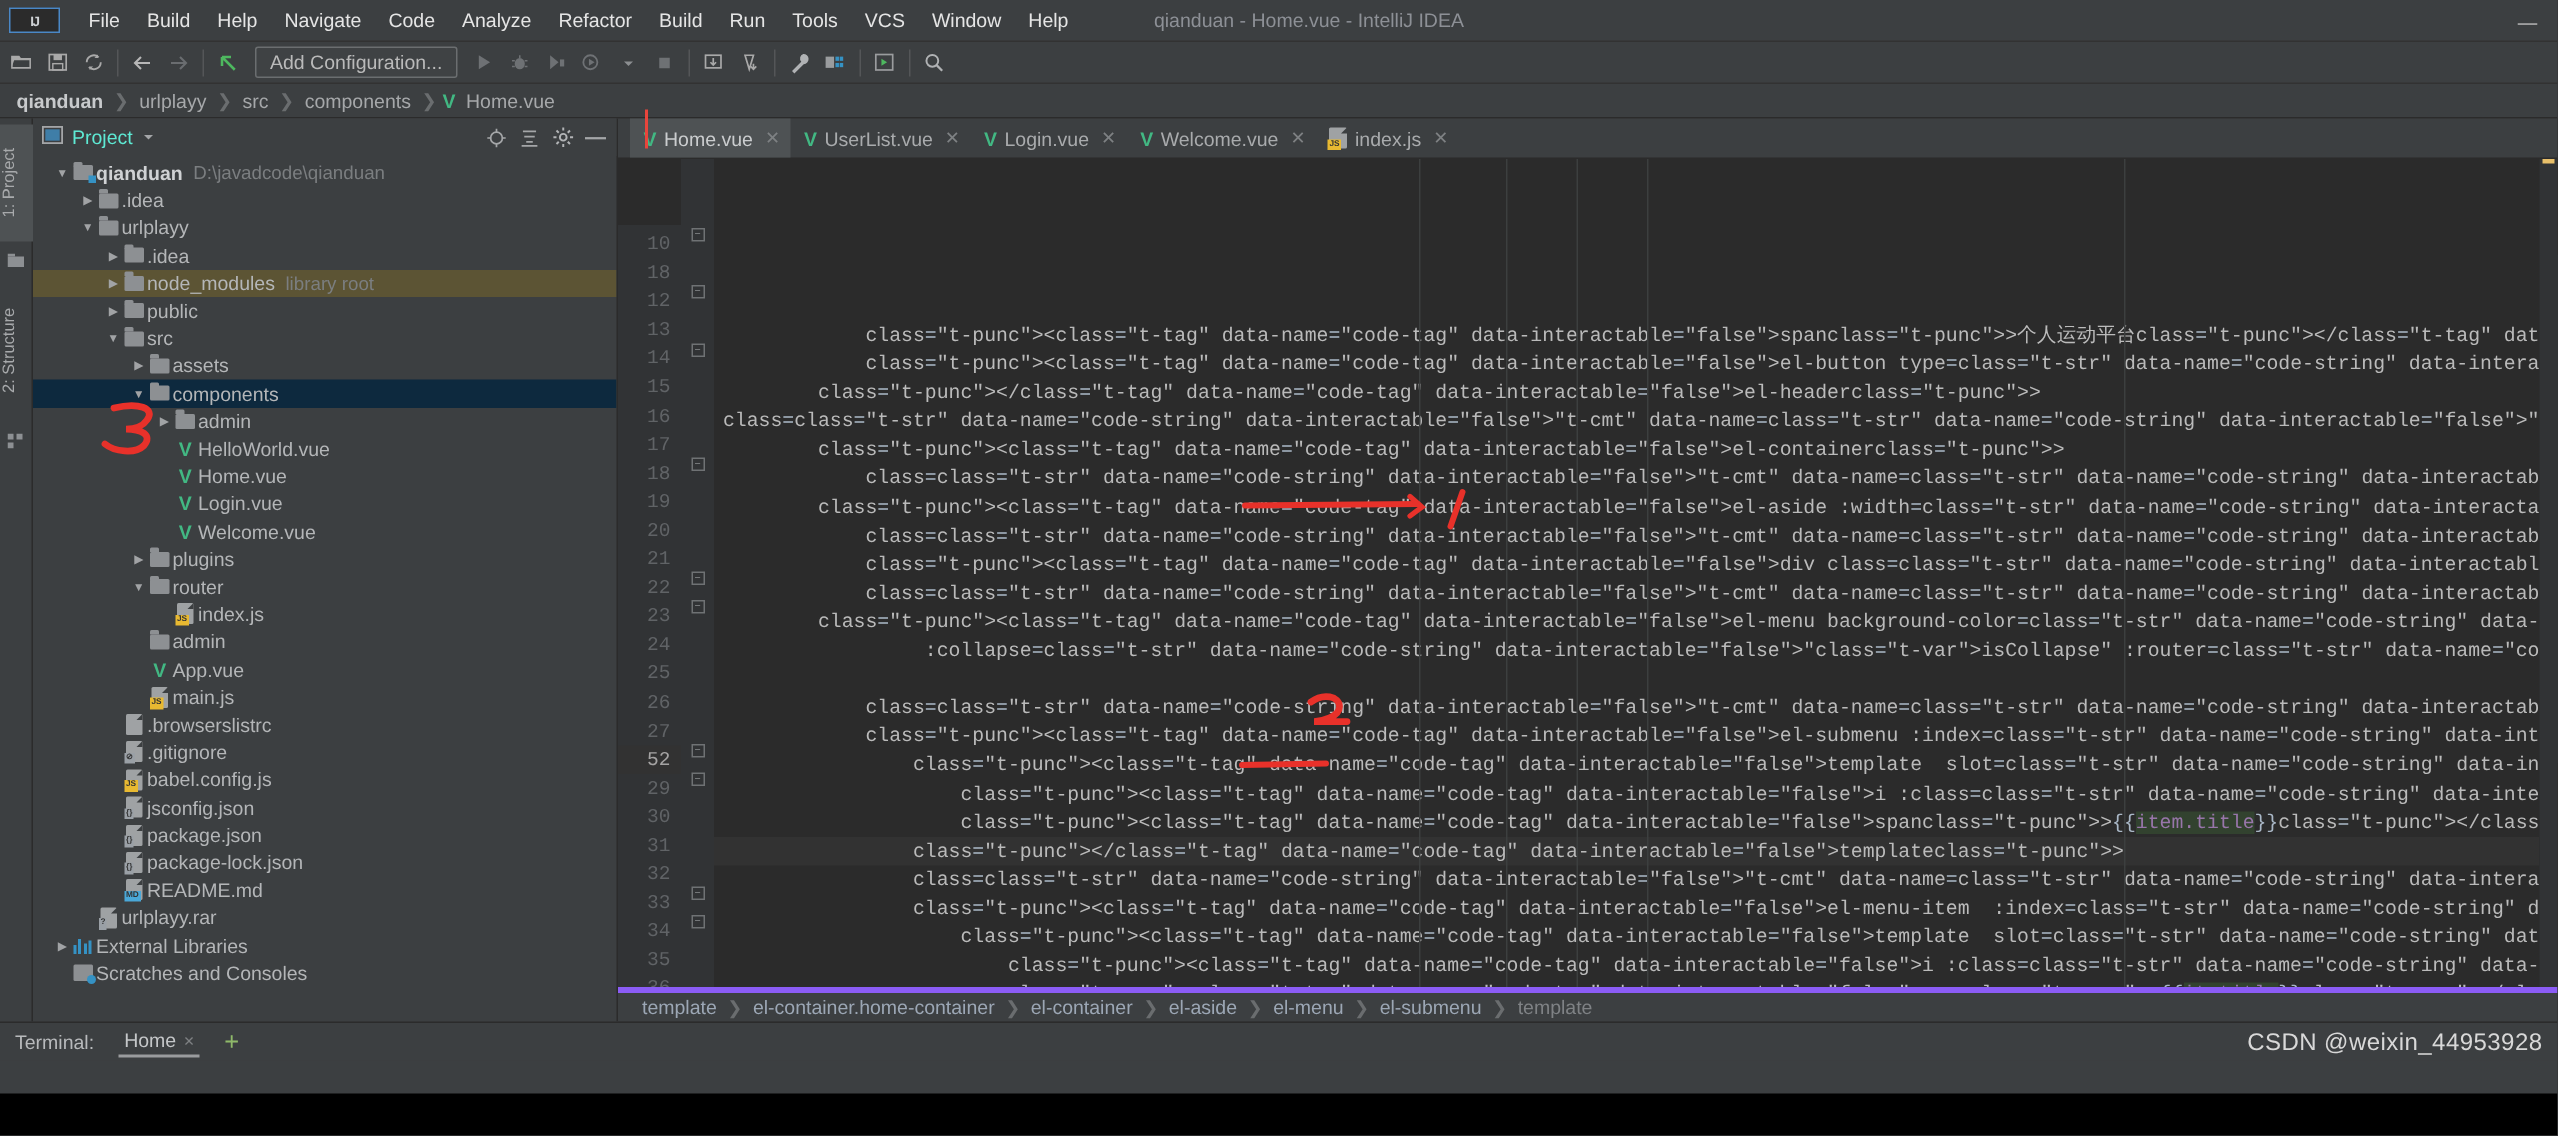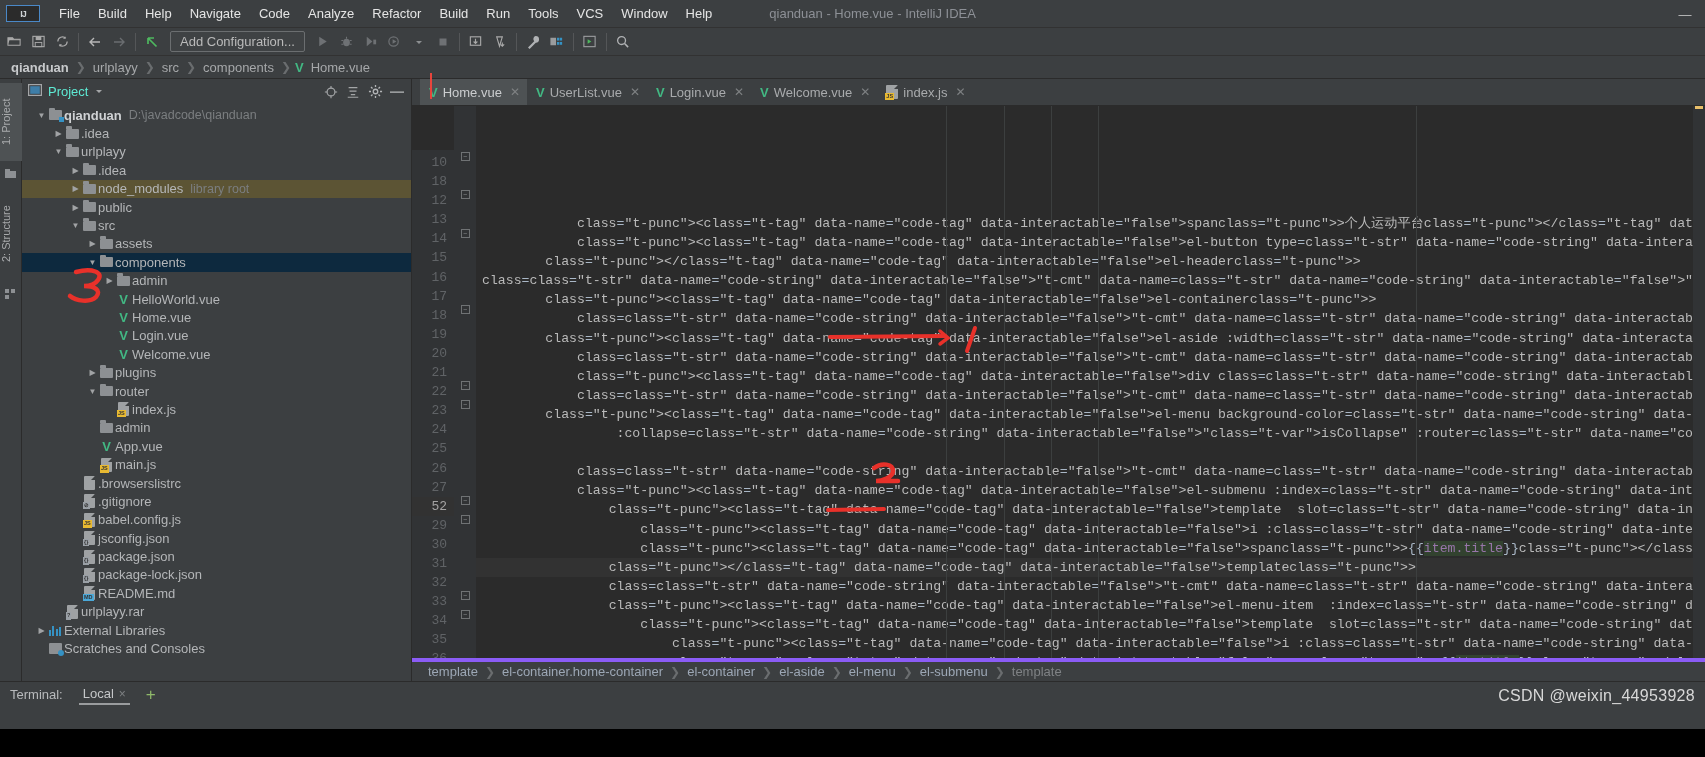--- a/index.html
+++ b/index.html
@@ -907,21 +907,21 @@
         <span class="bc">el-submenu</span>
         <span class="bc-sep">❯</span>
         <span class="bc dimmed">template</span>
       </div>
   </div>
 </div>
 
 <div class="term-strip">
   <div class="term-lbl">Terminal:</div>
   <div class="term-tab">
-    <span>Local</span>
+    <span>Home</span>
     <span class="x">×</span>
   </div>
   <div class="term-plus">+</div>
   <div class="watermark">CSDN @weixin_44953928</div>
 </div>
 <div class="bottom-black"></div>
 
 <svg class="annot" style="left:0; top:0; width:1705px; height:757px;">
 
   <path d="M76 272 C92 268 104 272 98 280 C94 286 86 286 84 286 C94 286 102 290 96 297 C90 303 76 301 70 296" fill="none" stroke="#e8312a" stroke-width="4.5" stroke-linecap="round"></path>

